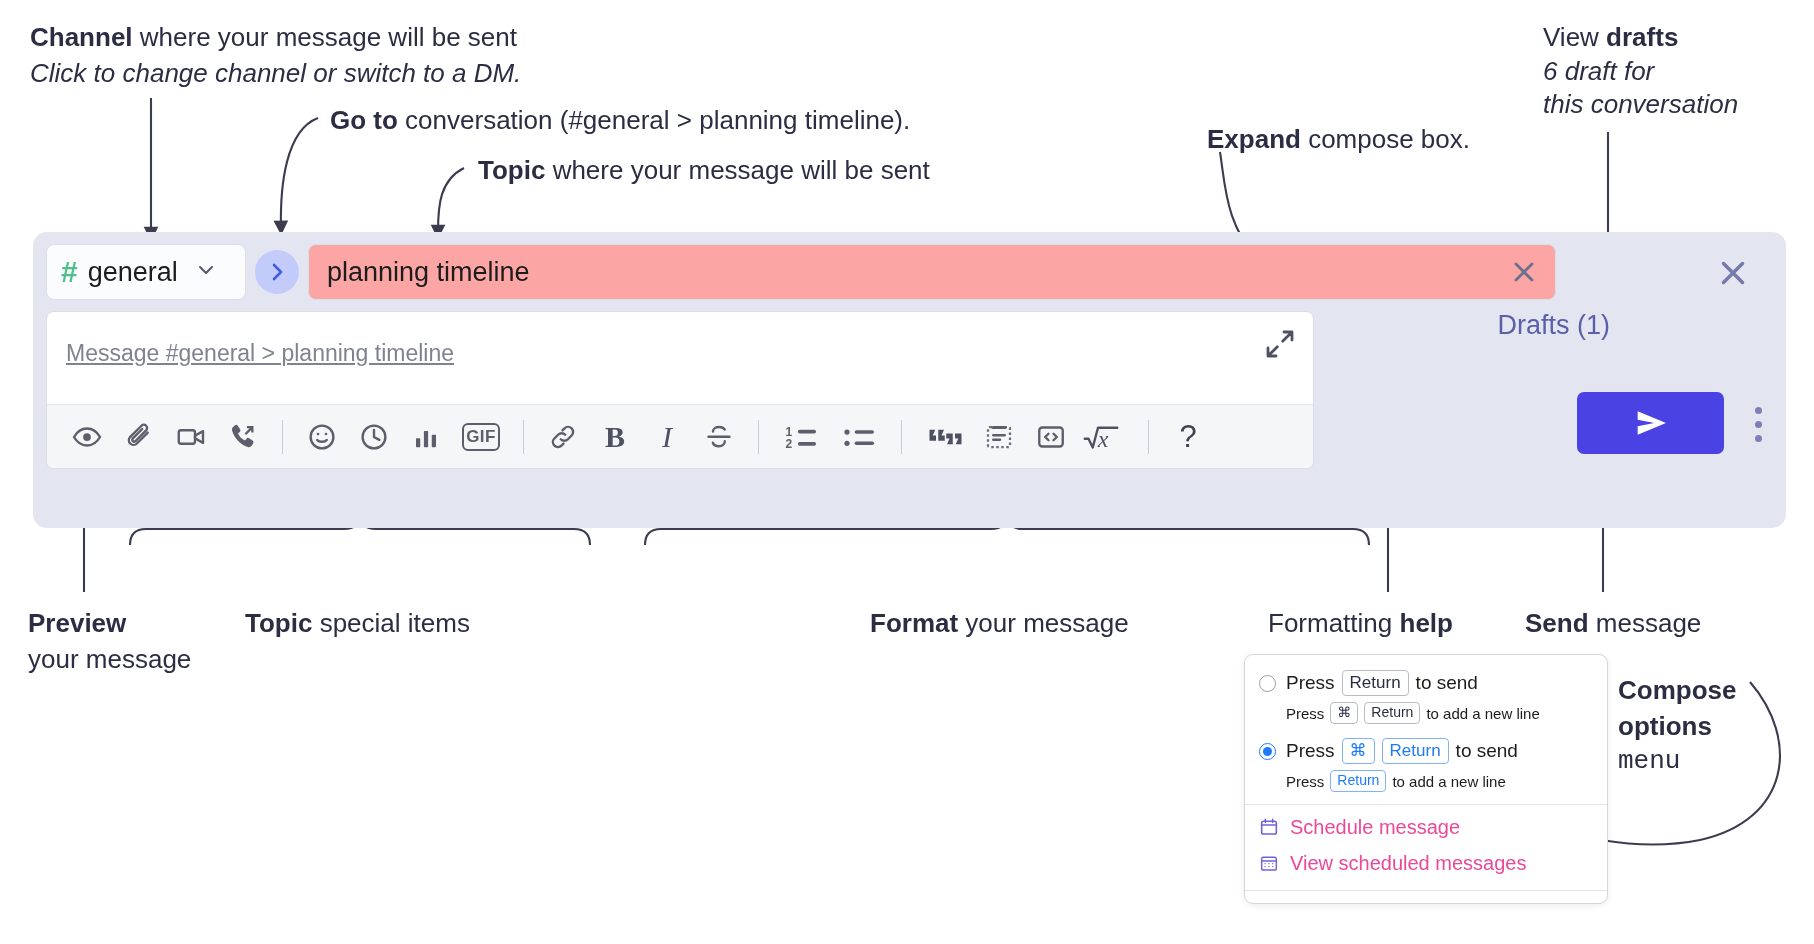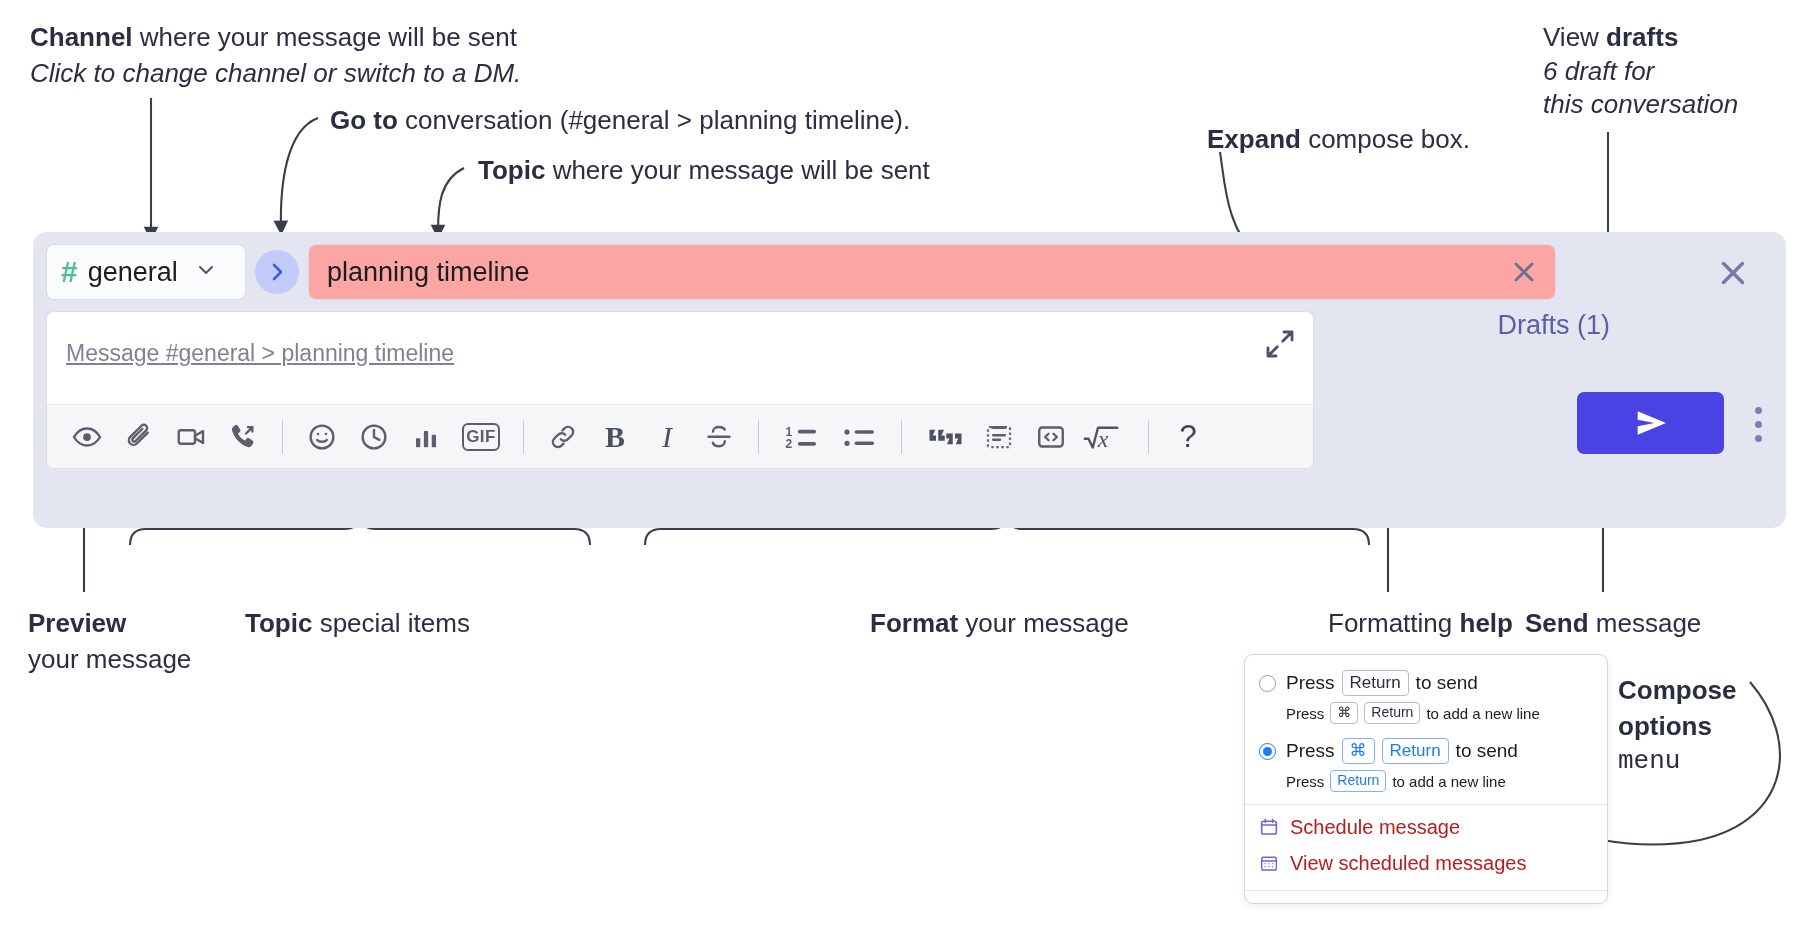--- a/index.html
+++ b/index.html
@@ -99,21 +99,21 @@
   .opt-sub { font-size: 15px; color: #1d1c1d; display: flex; align-items: center; gap: 6px;
              padding: 0 14px 0 41px; height: 28px; }
   .key {
     border: 1px solid #b9bcc6; border-radius: 4px; padding: 1px 7px;
     font-size: 17px; color: #2b2d43; background: #fff; line-height: 1.25; text-align: center;
   }
   .opt-sub .key { font-size: 14px; padding: 1px 6px; }
   .key.blue { border-color: #7fb2fb; color: #1d7afc; }
   .menu-div { height: 1px; background: #e3e4e9; margin: 9px 0 4px 0; }
   .menu-item { display: flex; align-items: center; gap: 11px; padding: 0 14px; height: 36px;
-               font-size: 20px; color: #b91c1c; }
+               font-size: 20px; color: #ec4899; }
   .mi-icon { width: 20px; height: 20px; color: #6f62d8; flex: 0 0 auto; }
 </style>
 </head>
 <body>
 
 <div id="stage">
 
   <div class="anno" style="left:30px; top:22px;">
     <div><b>Channel</b><span> where your message will be sent</span></div>
     <div style="margin-top:4px;"><i>Click to change channel or switch to a DM.</i></div>
@@ -143,21 +143,21 @@
   </div>
 
   <div class="anno" style="left:245px; top:608px;">
     <b>Topic</b><span> special items</span>
   </div>
 
   <div class="anno" style="left:870px; top:608px;">
     <b>Format</b><span> your message</span>
   </div>
 
-  <div class="anno" style="left:1328px; top:608px;">
+  <div class="anno" style="left:1268px; top:608px;">
     <span>Formatting </span><b>help</b>
   </div>
 
   <div class="anno" style="left:1525px; top:608px;">
     <b>Send</b><span> message</span>
   </div>
 
   <div class="anno" style="left:1618px; top:675px;">
     <div><b>Compose</b></div>
     <div style="margin-top:4px;"><b>options</b></div>

